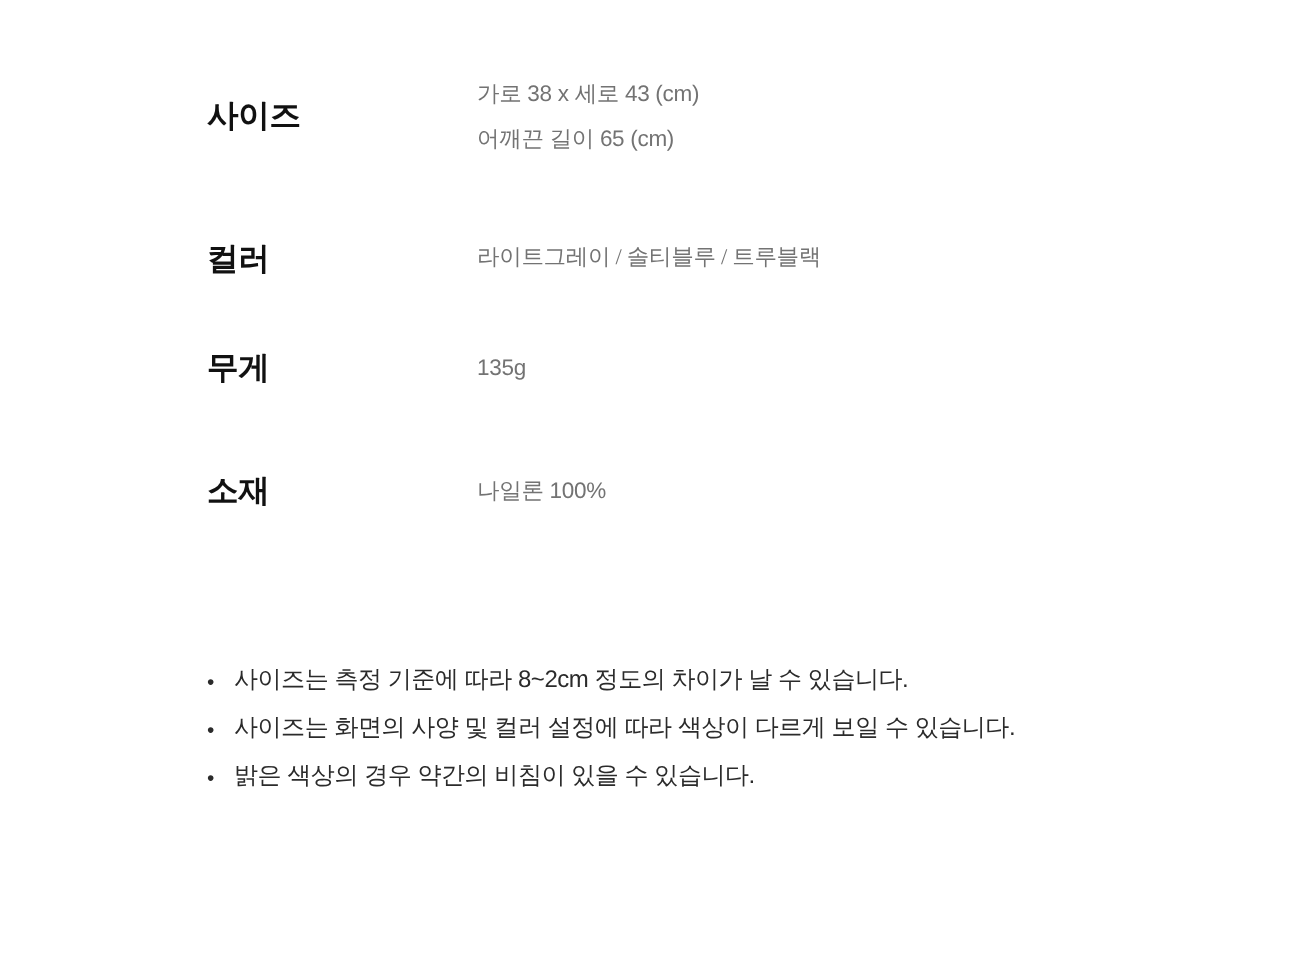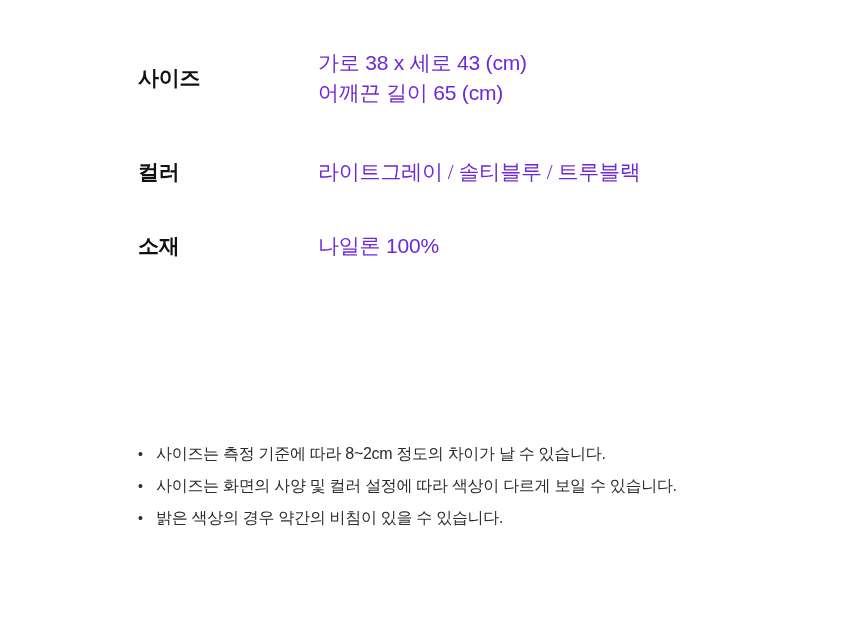--- a/index.html
+++ b/index.html
@@ -34,23 +34,23 @@
     width: 180px;
     flex: 0 0 180px;
     font-size: 21px;
     font-weight: bold;
     line-height: 30px;
     color: #111111;
     letter-spacing: -0.2px;
   }
   .spec-values {
     flex: 1 1 auto;
-    font-size: 21px;
+    font-size: 15px;
     line-height: 30px;
-    color: #6d28d9;
+    color: #737373;
     letter-spacing: -0.2px;
   }
   .spec-values div {
     white-space: nowrap;
   }
   .row-size { margin-bottom: 49px; }
   .row-color { margin-bottom: 44px; font-family: Liberation Serif, serif; }
   .row-weight { margin-bottom: 52px; }
 
   .notes {
@@ -93,20 +93,26 @@
       </div>
     </div>
 
     <div class="spec-row row-color">
       <div class="spec-label">컬러</div>
       <div class="spec-values">
         <div>라이트그레이 / 솔티블루 / 트루블랙</div>
       </div>
     </div>
 
+    <div class="spec-row row-weight">
+      <div class="spec-label">무게</div>
+      <div class="spec-values">
+        <div>135g</div>
+      </div>
+    </div>
 
     <div class="spec-row row-material">
       <div class="spec-label">소재</div>
       <div class="spec-values">
         <div>나일론 100%</div>
       </div>
     </div>
 
   </div>
 

